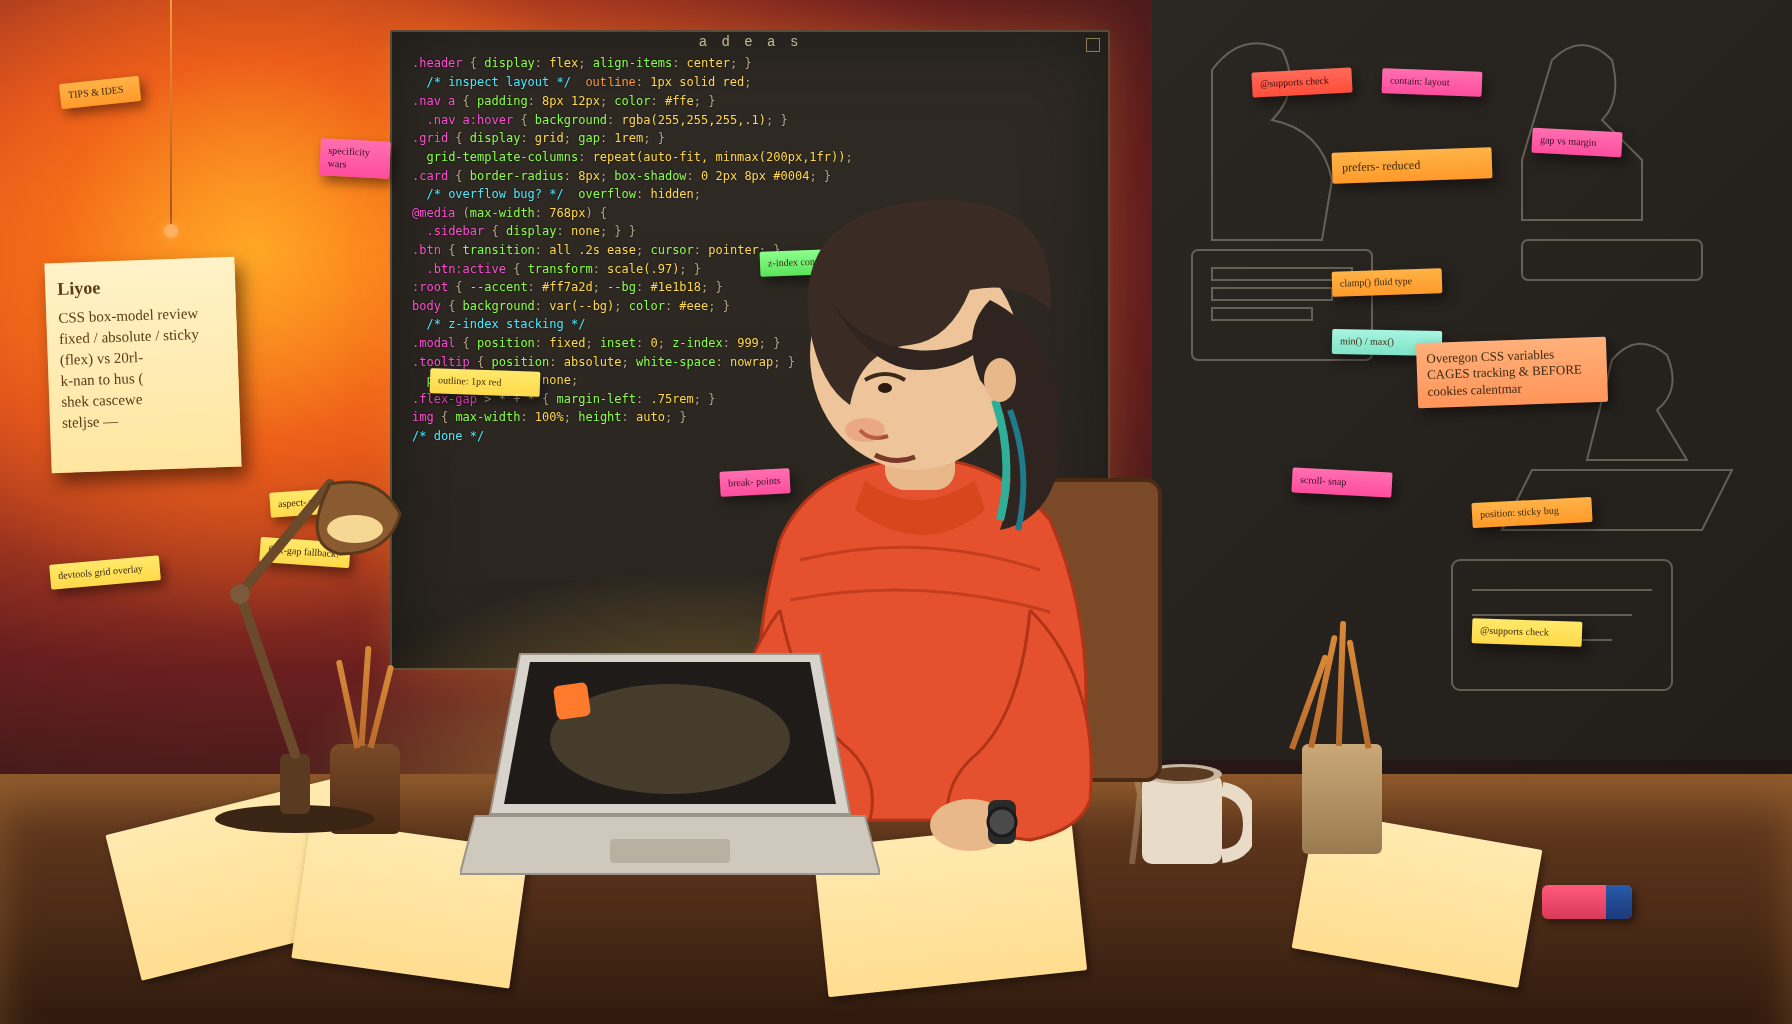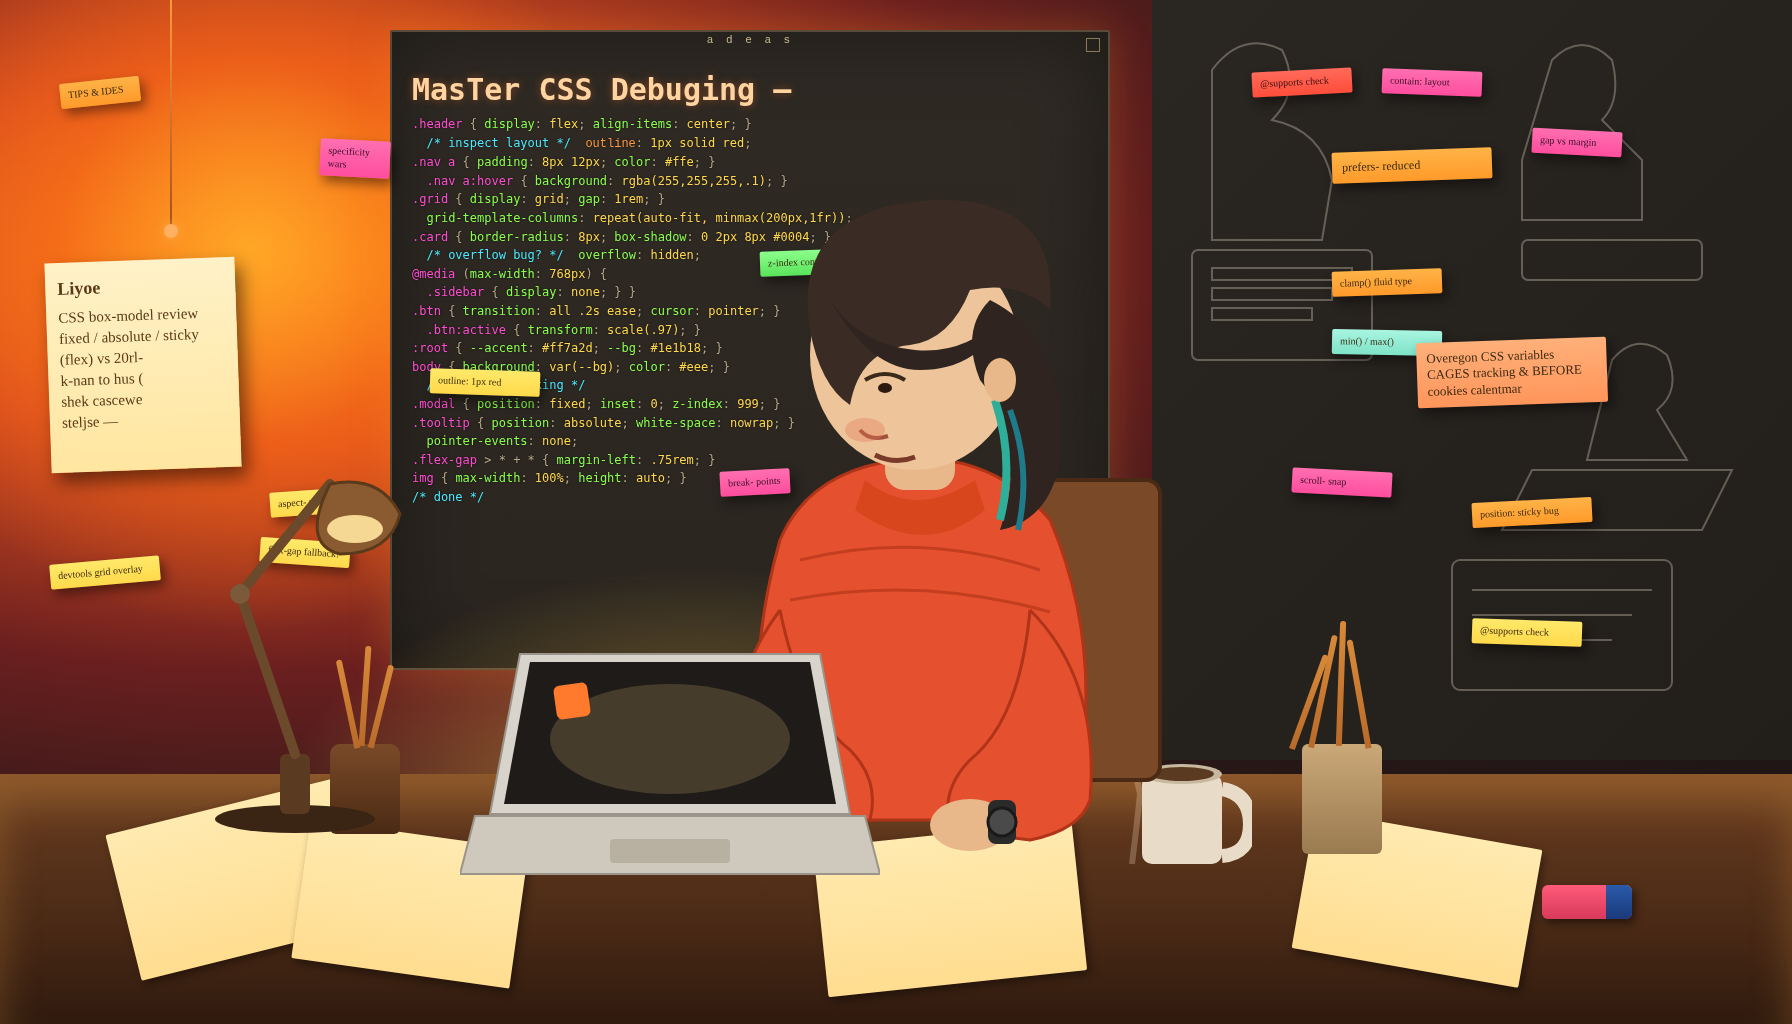--- a/index.html
+++ b/index.html
@@ -28,21 +28,21 @@
     left: 390px; top: 30px; width: 720px; height: 640px;
     background: linear-gradient(180deg, #2f2a24 0%, #2a251f 100%);
     border: 2px solid #5a4a3a;
     border-radius: 2px;
     box-shadow: 0 0 40px rgba(255,150,40,0.25), inset 0 0 80px rgba(0,0,0,0.4);
     padding: 14px 20px 20px 20px;
     overflow: hidden;
   }
   .editor-tabbar {
     position: absolute; top: -2px; left: 50%; transform: translateX(-50%);
-    font-family: "Courier New", monospace; font-size: 11px; letter-spacing: 3px;
+    font-family: "Courier New", monospace; font-size: 14px; letter-spacing: 3px;
     color: #c8b890; padding: 4px 14px;
   }
   .editor-close {
     position: absolute; top: 6px; right: 8px; width: 14px; height: 14px;
     border: 1px solid #8a7a5a;
   }
   .editor-title {
     margin-top: 26px;
     font-family: "Menlo", "Consolas", monospace;
     font-size: 30px; font-weight: 600;
@@ -174,21 +174,20 @@
     <path d="M460 360 q25 -30 55 -5 q15 35 -10 55 l30 50 -100 0 z"></path>
   </svg>
 </div>
 
 <div class="hanger"></div>
 <div class="hanger-ball"></div>
 
 <div class="editor-window">
   <div class="editor-tabbar">a d e a s</div>
   <div class="editor-close"></div>
-  <div class="editor-title">MasTer CSS Debuging —</div>
   <div class="code-block" id="code-block"><span class="code-line"><span class="seg t-mag">.header</span><span class="seg t-dim"> { </span><span class="seg t-grn">display</span><span class="seg t-dim">: </span><span class="seg t-yel">flex</span><span class="seg t-dim">; </span><span class="seg t-grn">align-items</span><span class="seg t-dim">: </span><span class="seg t-yel">center</span><span class="seg t-dim">; }</span></span><span class="code-line"><span class="seg t-dim">  </span><span class="seg t-cyn">/* inspect layout */</span><span class="seg t-dim">  </span><span class="seg t-orn">outline</span><span class="seg t-dim">: </span><span class="seg t-yel">1px solid red</span><span class="seg t-dim">;</span></span><span class="code-line"><span class="seg t-mag">.nav a</span><span class="seg t-dim"> { </span><span class="seg t-grn">padding</span><span class="seg t-dim">: </span><span class="seg t-yel">8px 12px</span><span class="seg t-dim">; </span><span class="seg t-grn">color</span><span class="seg t-dim">: </span><span class="seg t-yel">#ffe</span><span class="seg t-dim">; }</span></span><span class="code-line"><span class="seg t-dim">  </span><span class="seg t-mag">.nav a:hover</span><span class="seg t-dim"> { </span><span class="seg t-grn">background</span><span class="seg t-dim">: </span><span class="seg t-yel">rgba(255,255,255,.1)</span><span class="seg t-dim">; }</span></span><span class="code-line"><span class="seg t-mag">.grid</span><span class="seg t-dim"> { </span><span class="seg t-grn">display</span><span class="seg t-dim">: </span><span class="seg t-yel">grid</span><span class="seg t-dim">; </span><span class="seg t-grn">gap</span><span class="seg t-dim">: </span><span class="seg t-yel">1rem</span><span class="seg t-dim">; }</span></span><span class="code-line"><span class="seg t-dim">  </span><span class="seg t-grn">grid-template-columns</span><span class="seg t-dim">: </span><span class="seg t-yel">repeat(auto-fit, minmax(200px,1fr))</span><span class="seg t-dim">;</span></span><span class="code-line"><span class="seg t-mag">.card</span><span class="seg t-dim"> { </span><span class="seg t-grn">border-radius</span><span class="seg t-dim">: </span><span class="seg t-yel">8px</span><span class="seg t-dim">; </span><span class="seg t-grn">box-shadow</span><span class="seg t-dim">: </span><span class="seg t-yel">0 2px 8px #0004</span><span class="seg t-dim">; }</span></span><span class="code-line"><span class="seg t-dim">  </span><span class="seg t-cyn">/* overflow bug? */</span><span class="seg t-dim">  </span><span class="seg t-grn">overflow</span><span class="seg t-dim">: </span><span class="seg t-yel">hidden</span><span class="seg t-dim">;</span></span><span class="code-line"><span class="seg t-mag">@media</span><span class="seg t-dim"> (</span><span class="seg t-grn">max-width</span><span class="seg t-dim">: </span><span class="seg t-yel">768px</span><span class="seg t-dim">) {</span></span><span class="code-line"><span class="seg t-dim">  </span><span class="seg t-mag">.sidebar</span><span class="seg t-dim"> { </span><span class="seg t-grn">display</span><span class="seg t-dim">: </span><span class="seg t-yel">none</span><span class="seg t-dim">; } }</span></span><span class="code-line"><span class="seg t-mag">.btn</span><span class="seg t-dim"> { </span><span class="seg t-grn">transition</span><span class="seg t-dim">: </span><span class="seg t-yel">all .2s ease</span><span class="seg t-dim">; </span><span class="seg t-grn">cursor</span><span class="seg t-dim">: </span><span class="seg t-yel">pointer</span><span class="seg t-dim">; }</span></span><span class="code-line"><span class="seg t-dim">  </span><span class="seg t-mag">.btn:active</span><span class="seg t-dim"> { </span><span class="seg t-grn">transform</span><span class="seg t-dim">: </span><span class="seg t-yel">scale(.97)</span><span class="seg t-dim">; }</span></span><span class="code-line"><span class="seg t-mag">:root</span><span class="seg t-dim"> { </span><span class="seg t-grn">--accent</span><span class="seg t-dim">: </span><span class="seg t-yel">#ff7a2d</span><span class="seg t-dim">; </span><span class="seg t-grn">--bg</span><span class="seg t-dim">: </span><span class="seg t-yel">#1e1b18</span><span class="seg t-dim">; }</span></span><span class="code-line"><span class="seg t-mag">body</span><span class="seg t-dim"> { </span><span class="seg t-grn">background</span><span class="seg t-dim">: </span><span class="seg t-yel">var(--bg)</span><span class="seg t-dim">; </span><span class="seg t-grn">color</span><span class="seg t-dim">: </span><span class="seg t-yel">#eee</span><span class="seg t-dim">; }</span></span><span class="code-line"><span class="seg t-dim">  </span><span class="seg t-cyn">/* z-index stacking */</span></span><span class="code-line"><span class="seg t-mag">.modal</span><span class="seg t-dim"> { </span><span class="seg t-grn">position</span><span class="seg t-dim">: </span><span class="seg t-yel">fixed</span><span class="seg t-dim">; </span><span class="seg t-grn">inset</span><span class="seg t-dim">: </span><span class="seg t-yel">0</span><span class="seg t-dim">; </span><span class="seg t-grn">z-index</span><span class="seg t-dim">: </span><span class="seg t-yel">999</span><span class="seg t-dim">; }</span></span><span class="code-line"><span class="seg t-mag">.tooltip</span><span class="seg t-dim"> { </span><span class="seg t-grn">position</span><span class="seg t-dim">: </span><span class="seg t-yel">absolute</span><span class="seg t-dim">; </span><span class="seg t-grn">white-space</span><span class="seg t-dim">: </span><span class="seg t-yel">nowrap</span><span class="seg t-dim">; }</span></span><span class="code-line"><span class="seg t-dim">  </span><span class="seg t-grn">pointer-events</span><span class="seg t-dim">: </span><span class="seg t-yel">none</span><span class="seg t-dim">;</span></span><span class="code-line"><span class="seg t-mag">.flex-gap</span><span class="seg t-dim"> &gt; * + * { </span><span class="seg t-grn">margin-left</span><span class="seg t-dim">: </span><span class="seg t-yel">.75rem</span><span class="seg t-dim">; }</span></span><span class="code-line"><span class="seg t-mag">img</span><span class="seg t-dim"> { </span><span class="seg t-grn">max-width</span><span class="seg t-dim">: </span><span class="seg t-yel">100%</span><span class="seg t-dim">; </span><span class="seg t-grn">height</span><span class="seg t-dim">: </span><span class="seg t-yel">auto</span><span class="seg t-dim">; }</span></span><span class="code-line"><span class="seg t-cyn">/* done */</span></span></div>
 </div>
 
 <div class="big-note">
   <div style="font-weight:bold;font-size:18px;margin-bottom:6px">Liyoe</div>
   <div id="big-note-lines">
       <div>CSS box-model review</div>
       <div>fixed / absolute / sticky</div>
       <div>(flex) vs 20rl-</div>
       <div>k-nan to hus (</div>

